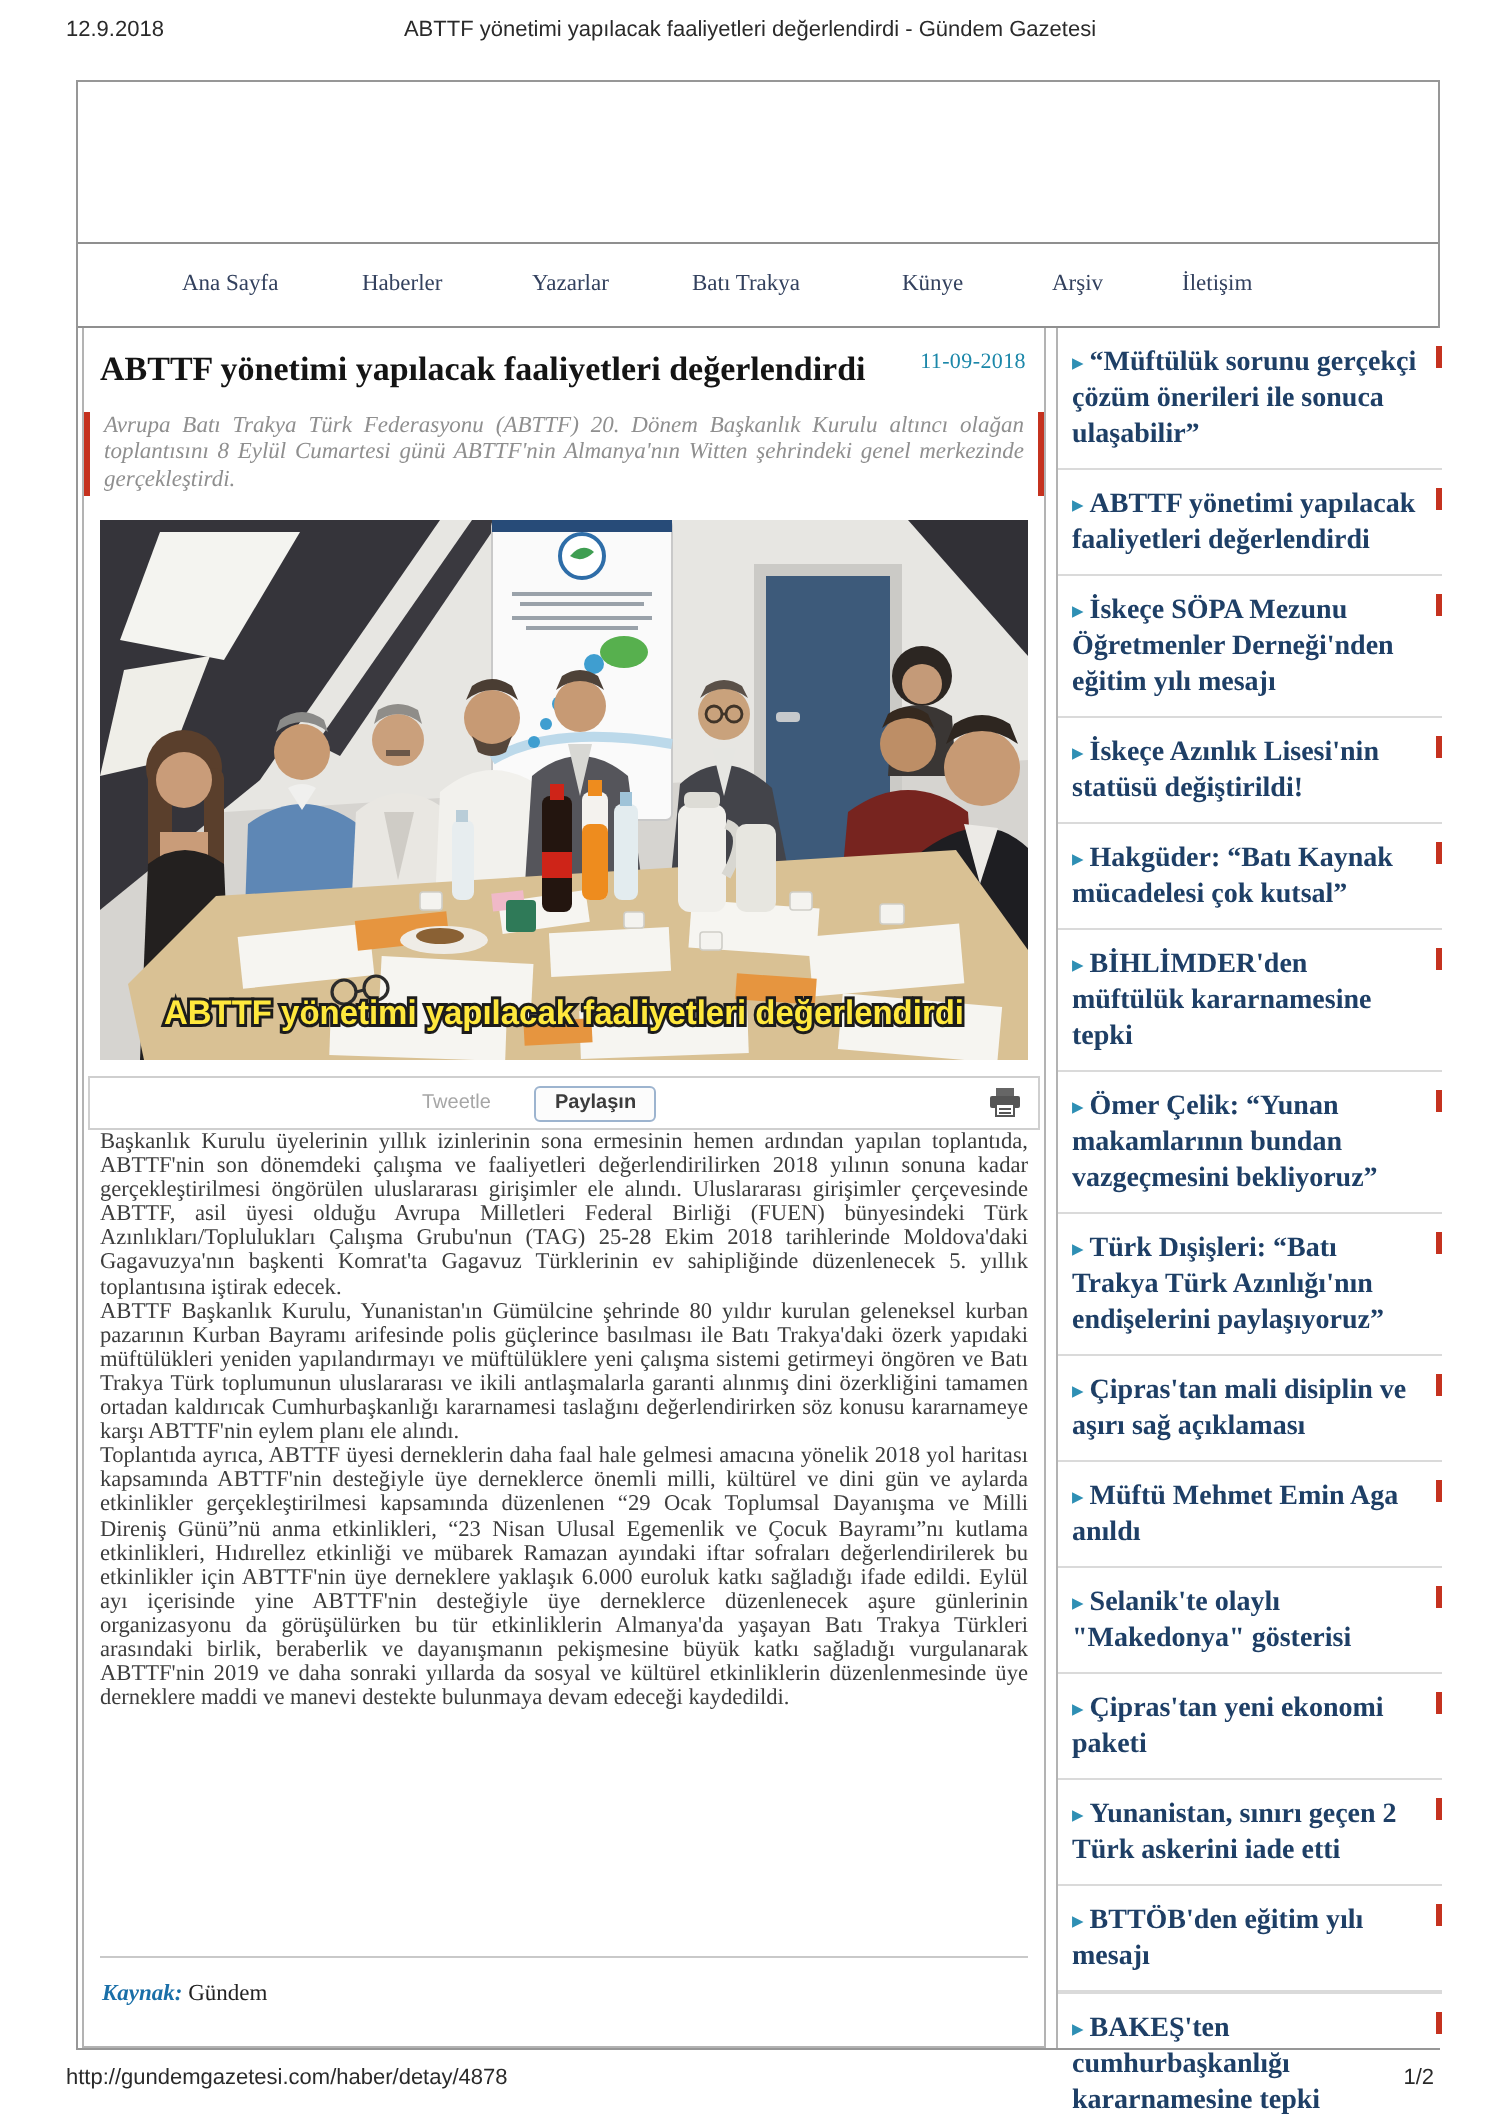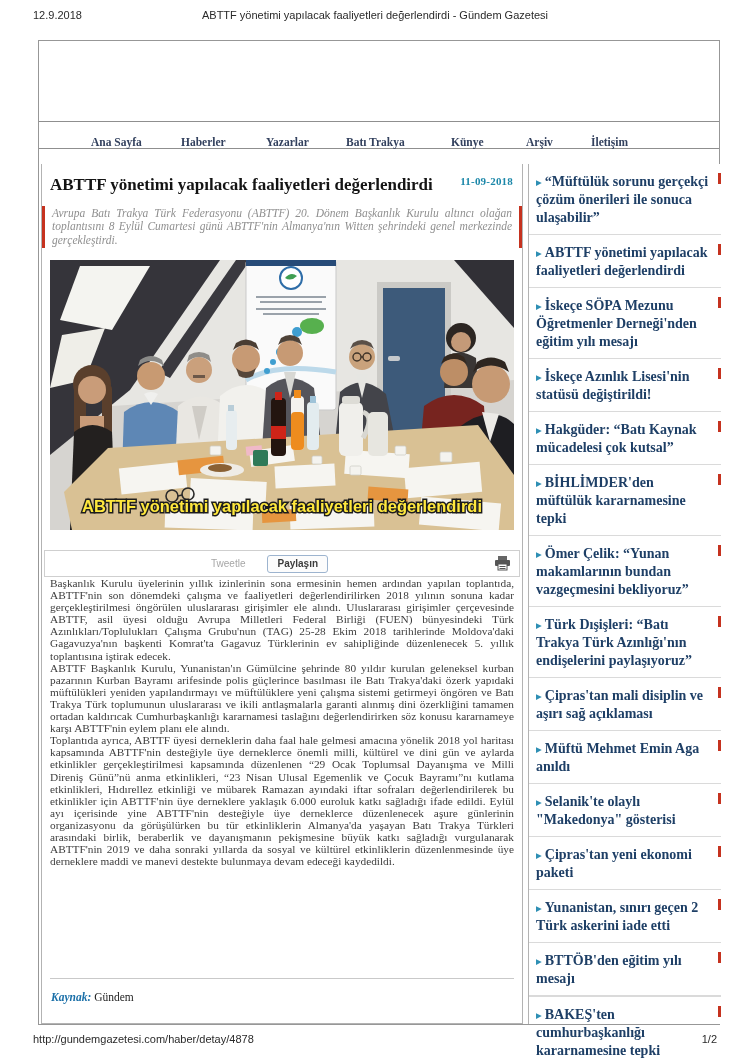--- a/index.html
+++ b/index.html
@@ -9,33 +9,33 @@
 
   
   .print-date { position:absolute; left:33px; top:9px; font:11px "Liberation Sans", sans-serif; color:#2a2a2a; }
   .print-title { position:absolute; left:0; right:0; top:9px; text-align:center; font:11px "Liberation Sans", sans-serif; color:#2a2a2a; }
   .print-url { position:absolute; left:33px; top:1033px; font:11px "Liberation Sans", sans-serif; color:#2a2a2a; }
   .print-pagenum { position:absolute; right:33px; top:1033px; font:11px "Liberation Sans", sans-serif; color:#2a2a2a; }
 
   
   .frame { position:absolute; left:38px; top:40px; width:682px; height:985px; border:1px solid #979797; background:#fff; }
   .masthead { position:absolute; left:0; top:0; width:100%; height:80px; background:#fff; }
-  .nav { position:absolute; left:0; top:80px; width:100%; height:28px; border-top:1px solid #8f8f8f; border-bottom:1px solid #8f8f8f;font-weight:bold; }
+  .nav { position:absolute; left:0; top:80px; width:100%; height:43px; border-top:1px solid #8f8f8f; border-bottom:1px solid #8f8f8f; }
   .nav-item { position:absolute; top:14px; font-size:11.5px; color:#33415e; cursor:pointer; white-space:nowrap; }
 
   
   .article { position:absolute; left:2px; top:123px; width:482px; bottom:0; border:1px solid #b3b3b3; border-top:none; padding:10px 8px 0 8px; overflow:hidden; }
-  .art-date { position:absolute; top:11px; right:9px; color:#1b87a9; font-weight:bold; font-size:11px; letter-spacing:.2px; }
+  .art-date { position:absolute; top:11px; right:9px; color:#1b87a9; font-weight:normal; font-size:11px; letter-spacing:.2px; }
   .art-title { font-size:17px; line-height:21.5px; font-weight:bold; color:#141414; margin-right:72px; }
   .summary { margin:10px -8px 0 -8px; padding:1px 7px; border-left:3px solid #c5321f; border-right:3px solid #c5321f;
              font-style:italic; color:#8f8f8f; font-size:11.5px; line-height:13.5px; text-align:justify; }
   .photo { margin-top:12px; width:464px; height:270px; position:relative; background:#d6d4d0; }
   .photo svg { display:block; }
 
-  .share { margin:20px -6px 0 -6px; height:27px; border:1px solid #cfcfcf; display:flex; align-items:center; padding:0 8px; background:#fff; }
+  .share { margin:8px -6px 0 -6px; height:27px; border:1px solid #cfcfcf; display:flex; align-items:center; padding:0 8px; background:#fff; }
   .tweet-btn { margin-left:158px; font:10px "Liberation Sans", sans-serif; color:#a6a6a6; cursor:pointer; }
   .share-btn { margin-left:22px; font:bold 10px "Liberation Sans", sans-serif; color:#3c3c3c; border:1px solid #9db4cf; border-radius:3px; padding:2px 9px 3px 9px; background:#fcfcfc; cursor:pointer; }
   .print-ic { margin-left:auto; cursor:pointer; line-height:0; }
 
   .body-p { margin-top:0; font-size:11.3px; line-height:12.1px; text-align:justify; color:#3d3d3d; }
   .art-hr { position:absolute; left:8px; right:8px; bottom:44px; border:none; border-top:1px solid #c9c9c9; }
   .source { position:absolute; left:9px; bottom:20px; font-size:11.5px; }
   .src-label { color:#1a6fa8; font-weight:bold;font-style:italic; }
   .src-value { color:#222; }
 

